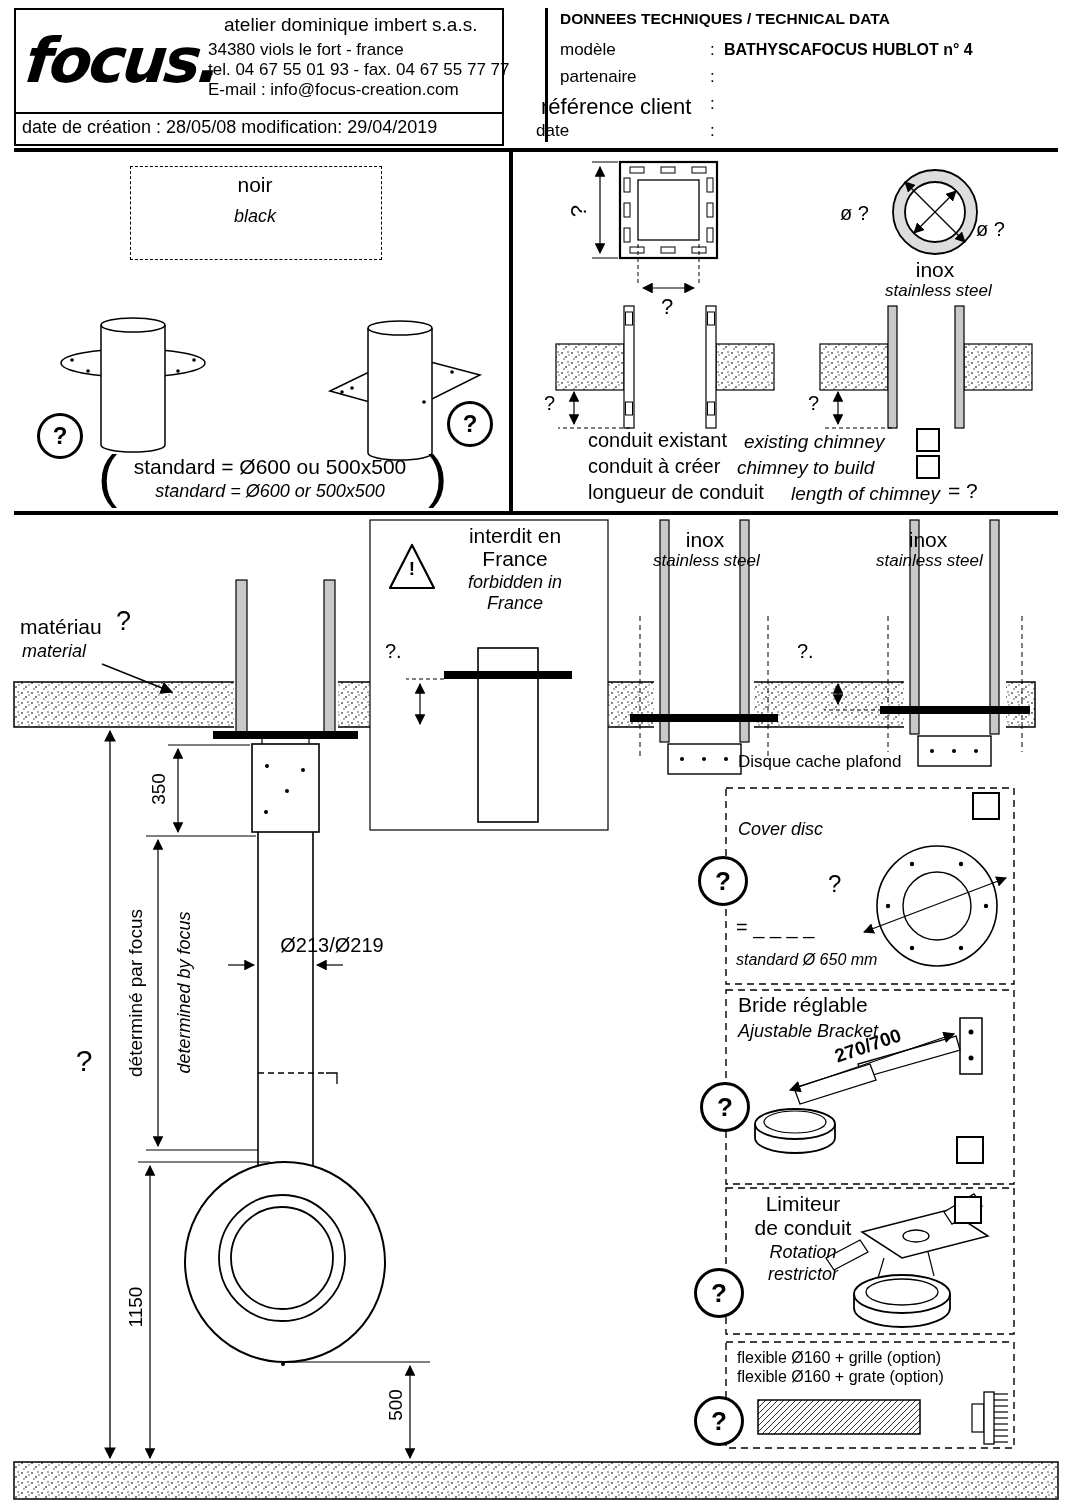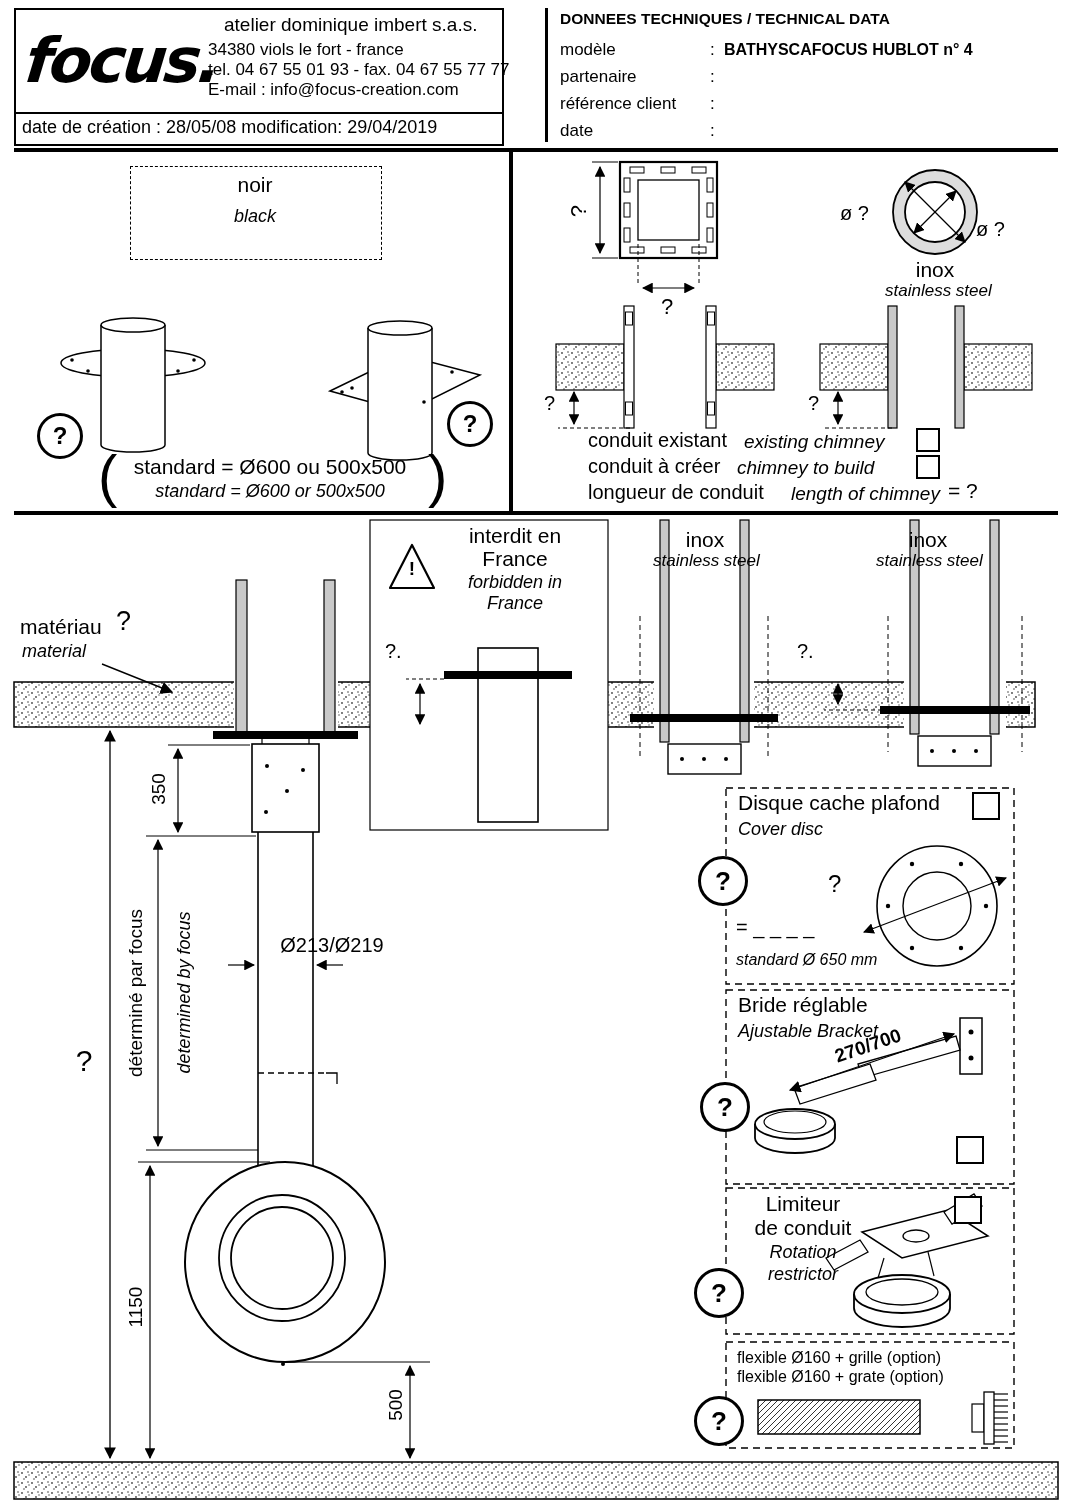--- a/index.html
+++ b/index.html
@@ -282,24 +282,24 @@
   <div class="ln" style="left:545px;top:8px;width:3px;height:134px;"></div>
   <div class="t b" style="left:560px;top:10px;font-size:15.5px;">DONNEES TECHNIQUES / TECHNICAL DATA</div>
 
   <div class="t" style="left:560px;top:40px;font-size:17px;">modèle</div>
   <div class="t" style="left:710px;top:40px;font-size:17px;">:</div>
   <div class="t b" style="left:724px;top:41px;font-size:16px;">BATHYSCAFOCUS HUBLOT  n° 4</div>
 
   <div class="t" style="left:560px;top:67px;font-size:17px;">partenaire</div>
   <div class="t" style="left:710px;top:67px;font-size:17px;">:</div>
 
-  <div class="t" style="left:560px;top:94px;font-size:17px;">référence client</div>
+  <div class="t" style="left:541px;top:94px;font-size:22px;">référence client</div>
   <div class="t" style="left:710px;top:94px;font-size:17px;">:</div>
 
-  <div class="t" style="left:560px;top:121px;font-size:17px;">date</div>
+  <div class="t" style="left:536px;top:121px;font-size:17px;">date</div>
   <div class="t" style="left:710px;top:121px;font-size:17px;">:</div>
 
   <div class="ln" style="left:14px;top:148px;width:1044px;height:3.5px;"></div>
   <div class="ln" style="left:509px;top:148px;width:3.5px;height:366px;"></div>
   <div class="ln" style="left:14px;top:511px;width:1044px;height:4px;"></div>
 
   <div class="dashedbox" style="left:130px;top:166px;width:250px;height:92px;"></div>
   <div class="t ctr" style="left:130px;top:173px;width:250px;font-size:21px;">noir</div>
   <div class="t ctr it" style="left:130px;top:206px;width:250px;font-size:18px;">black</div>
 
@@ -353,21 +353,21 @@
   <div class="t" style="left:797px;top:640px;font-size:20px;">?.</div>
 
   <div class="t ctr rot" style="left:129px;top:778px;width:60px;font-size:19px;">350</div>
   <div class="t ctr rot" style="left:11px;top:982px;width:250px;font-size:19px;">déterminé par focus</div>
   <div class="t ctr rot it" style="left:59px;top:982px;width:250px;font-size:18px;">determined by focus</div>
   <div class="t ctr" style="left:70px;top:1044px;width:28px;font-size:30px;">?</div>
   <div class="t ctr rot" style="left:96px;top:1296px;width:80px;font-size:19px;">1150</div>
   <div class="t ctr rot" style="left:366px;top:1394px;width:60px;font-size:19px;">500</div>
   <div class="t ctr" style="left:252px;top:934px;width:160px;font-size:20px;">Ø213/Ø219</div>
 
-  <div class="t" style="left:738px;top:791px;font-size:21px;">Disque cache plafond</div>
+  <div class="t" style="left:738px;top:752px;font-size:17px;">Disque cache plafond</div>
   <div class="t it" style="left:738px;top:819px;font-size:18px;">Cover disc</div>
   <div class="cb" style="left:972px;top:792px;width:24px;height:24px;"></div>
   <div class="qc" style="left:698px;top:856px;width:44px;height:44px;font-size:26px;">?</div>
   <div class="t" style="left:828px;top:870px;font-size:24px;">?</div>
   <div class="t" style="left:736px;top:916px;font-size:20px;">= _ _ _ _</div>
   <div class="t it" style="left:736px;top:951px;font-size:16px;">standard Ø 650 mm</div>
 
   <div class="t" style="left:738px;top:993px;font-size:21px;">Bride réglable</div>
   <div class="t it" style="left:738px;top:1021px;font-size:18px;">Ajustable Bracket</div>
   <div class="t ctr b" style="left:813px;top:1035px;width:110px;font-size:19px;transform:rotate(-19deg);">270/700</div>

